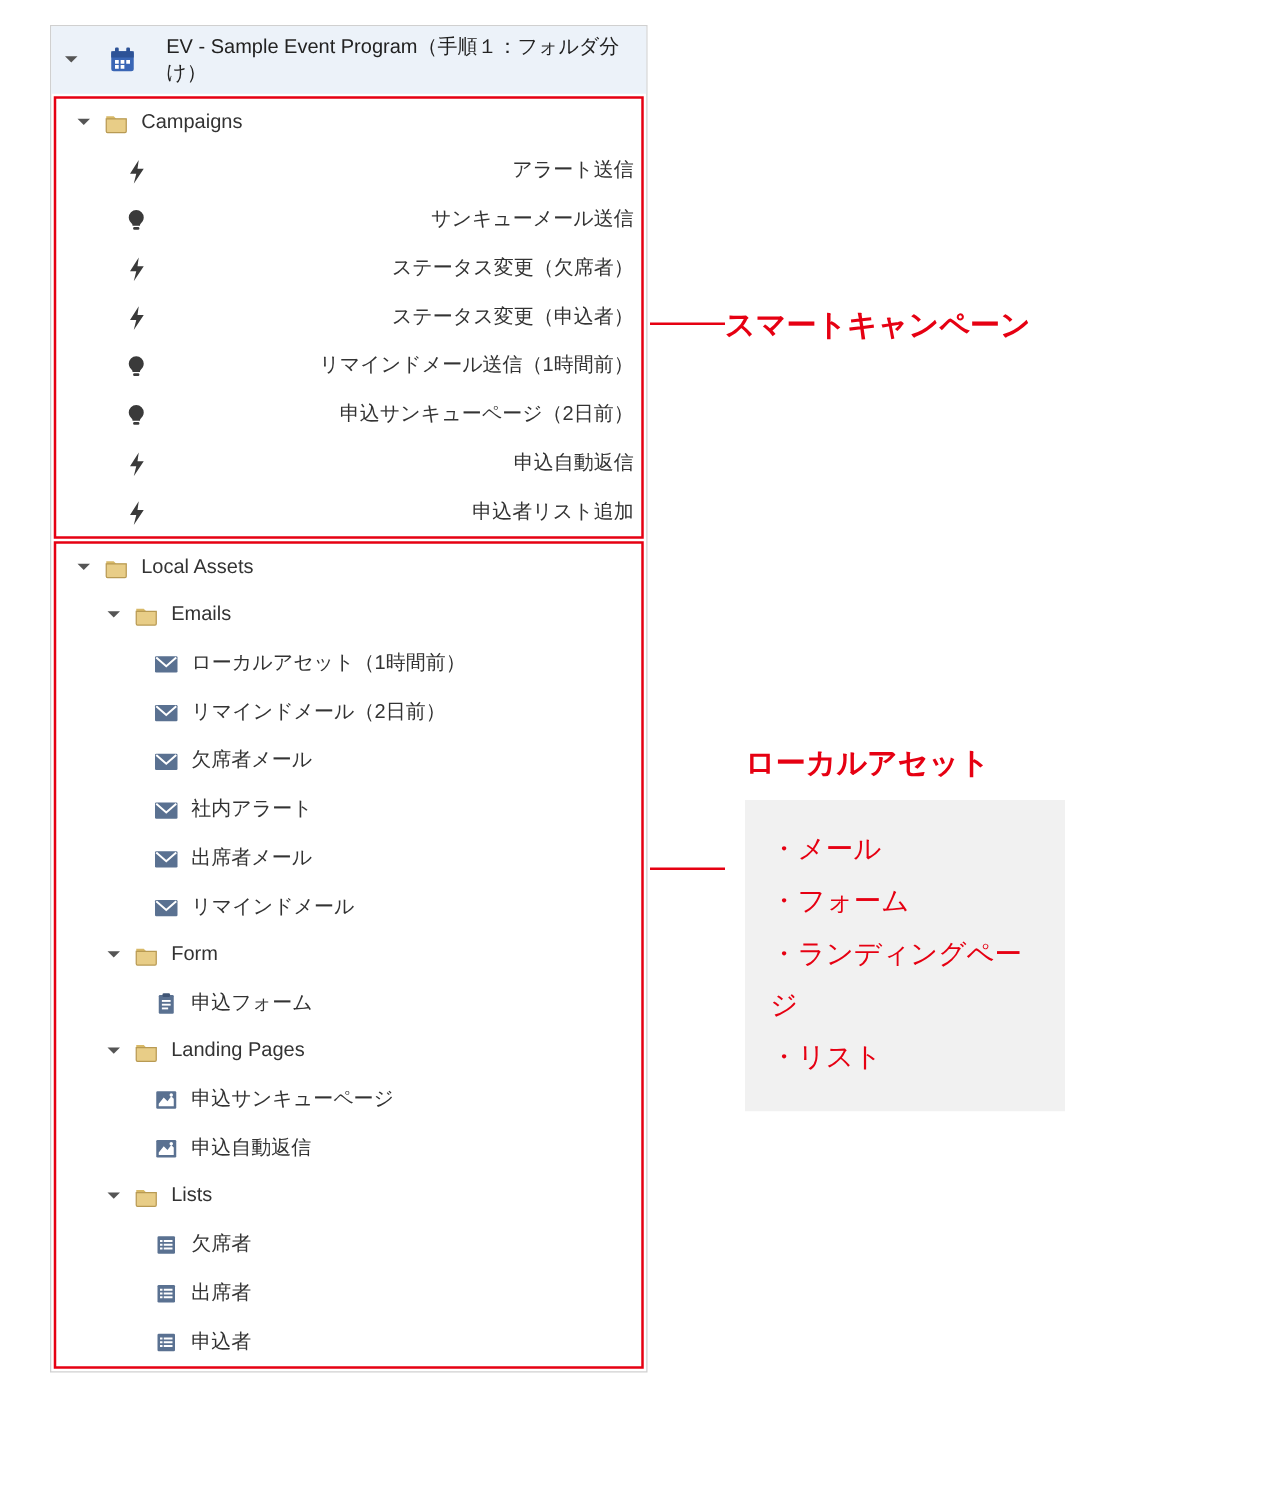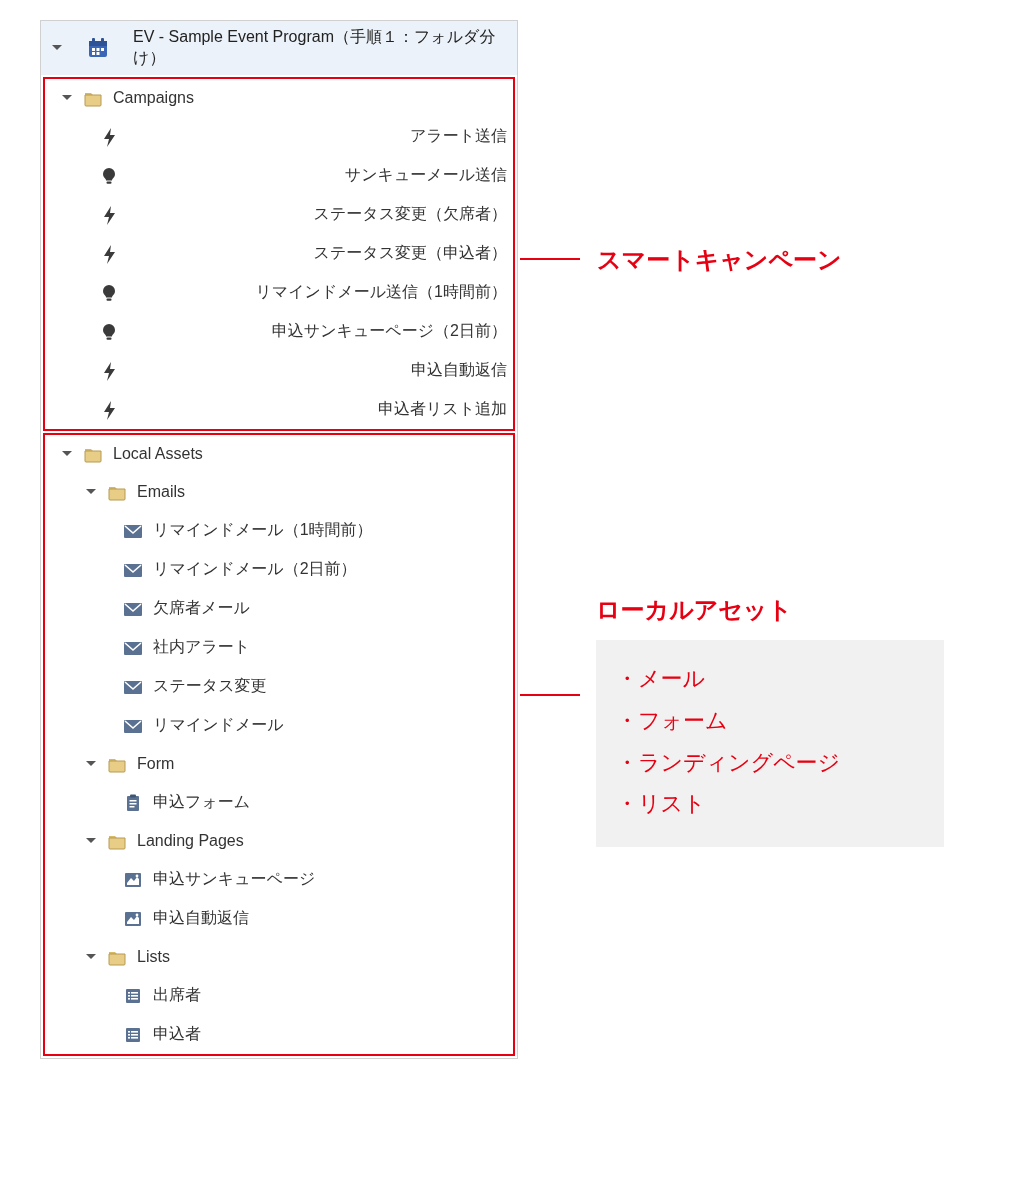--- a/index.html
+++ b/index.html
@@ -274,21 +274,21 @@
           </svg>
         </span>
       <span>Emails</span>
     </div>
     <div class="row lv3">
         <span class="ic">
           <svg viewBox="0 0 20 20">
             <use href="#i-mail"></use>
           </svg>
         </span>
-        <span>リマインドメール（1時間前）</span>
+        <span>ローカルアセット（1時間前）</span>
       </div>
     <div class="row lv3">
         <span class="ic">
           <svg viewBox="0 0 20 20">
             <use href="#i-mail"></use>
           </svg>
         </span>
         <span>リマインドメール（2日前）</span>
       </div>
     <div class="row lv3">
@@ -306,21 +306,21 @@
           </svg>
         </span>
         <span>社内アラート</span>
       </div>
     <div class="row lv3">
         <span class="ic">
           <svg viewBox="0 0 20 20">
             <use href="#i-mail"></use>
           </svg>
         </span>
-        <span>ステータス変更</span>
+        <span>出席者メール</span>
       </div>
     <div class="row lv3">
         <span class="ic">
           <svg viewBox="0 0 20 20">
             <use href="#i-mail"></use>
           </svg>
         </span>
         <span>リマインドメール</span>
       </div>
 
@@ -382,20 +382,28 @@
             <use href="#i-chev-down"></use>
           </svg>
         </span>
       <span class="ic">
           <svg viewBox="0 0 20 20">
             <use href="#i-folder"></use>
           </svg>
         </span>
       <span>Lists</span>
     </div>
+    <div class="row lv3">
+        <span class="ic">
+          <svg viewBox="0 0 20 20">
+            <use href="#i-list"></use>
+          </svg>
+        </span>
+        <span>欠席者</span>
+      </div>
     <div class="row lv3">
         <span class="ic">
           <svg viewBox="0 0 20 20">
             <use href="#i-list"></use>
           </svg>
         </span>
         <span>出席者</span>
       </div>
     <div class="row lv3">
         <span class="ic">
@@ -404,22 +412,22 @@
           </svg>
         </span>
         <span>申込者</span>
       </div>
   </div>
 </div>
 
 <div class="leader leader-h" style="left:520px; top:258px; width:60px;"></div>
 <div class="leader leader-h" style="left:520px; top:694px; width:60px;"></div>
 
-<div class="anno anno-title" style="left:597px; top:244px;">スマートキャンペーン</div>
+<div class="anno anno-title" style="left:580px; top:244px;">スマートキャンペーン</div>
 
 <div class="anno anno-heading" style="left:596px; top:594px;">ローカルアセット</div>
 
-<div class="anno-list-box" style="left:596px; top:640px; width:348px;">
+<div class="anno-list-box" style="left:596px; top:640px; width:256px;">
   <div>・メール</div>
   <div>・フォーム</div>
   <div>・ランディングページ</div>
   <div>・リスト</div>
 </div>
 
 </body></html>

